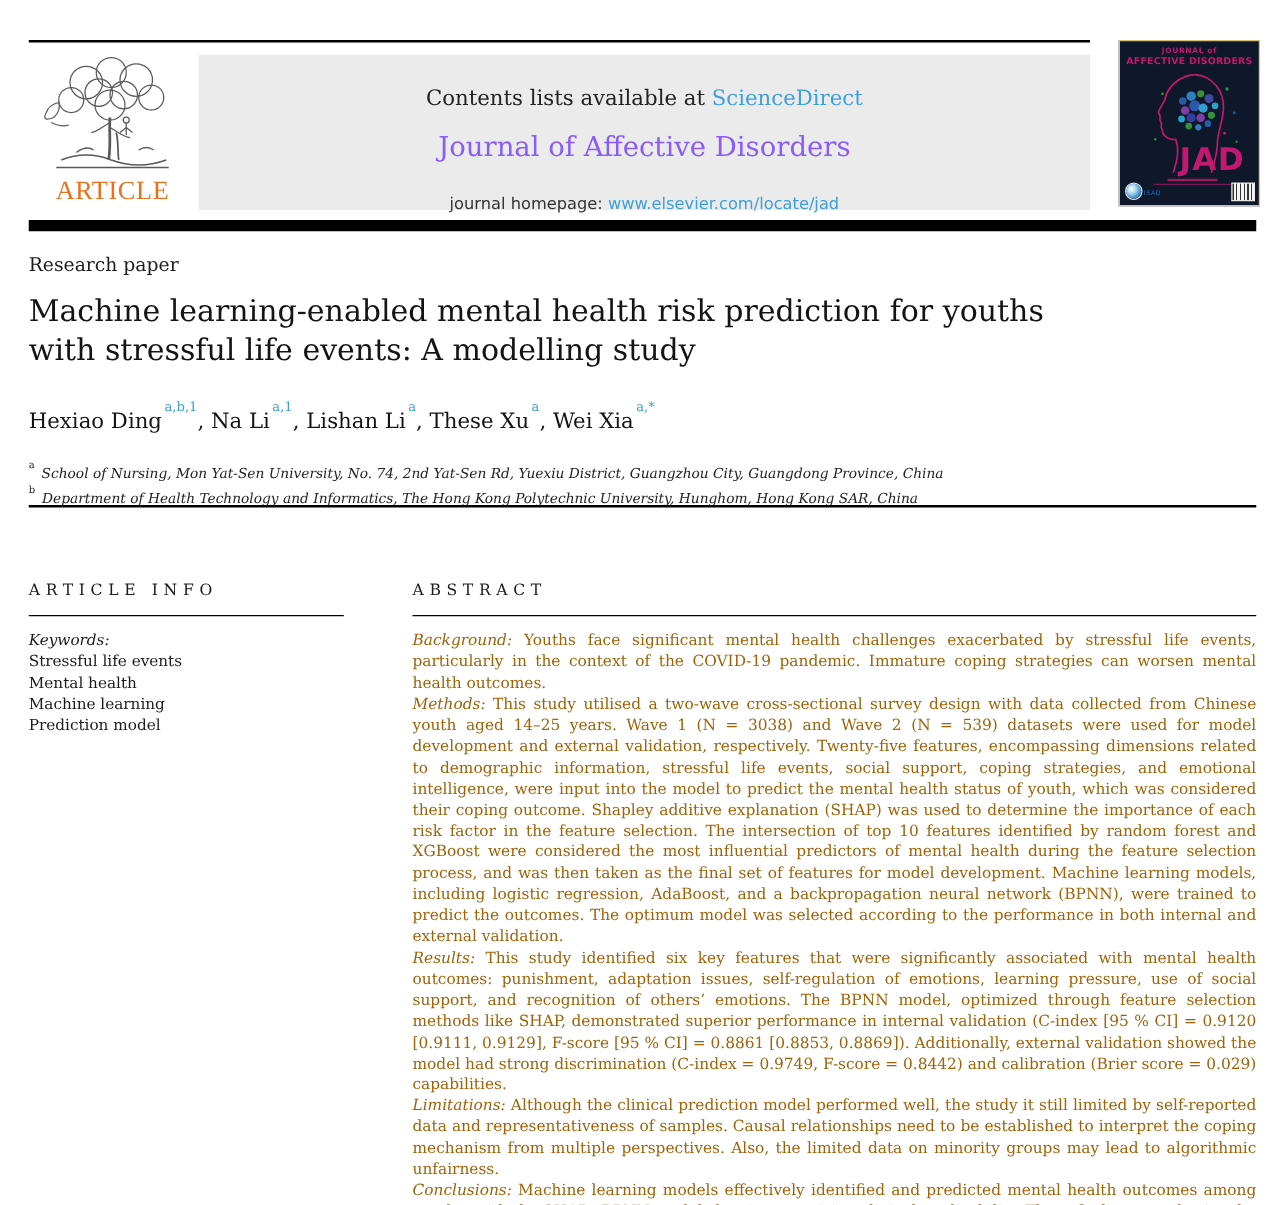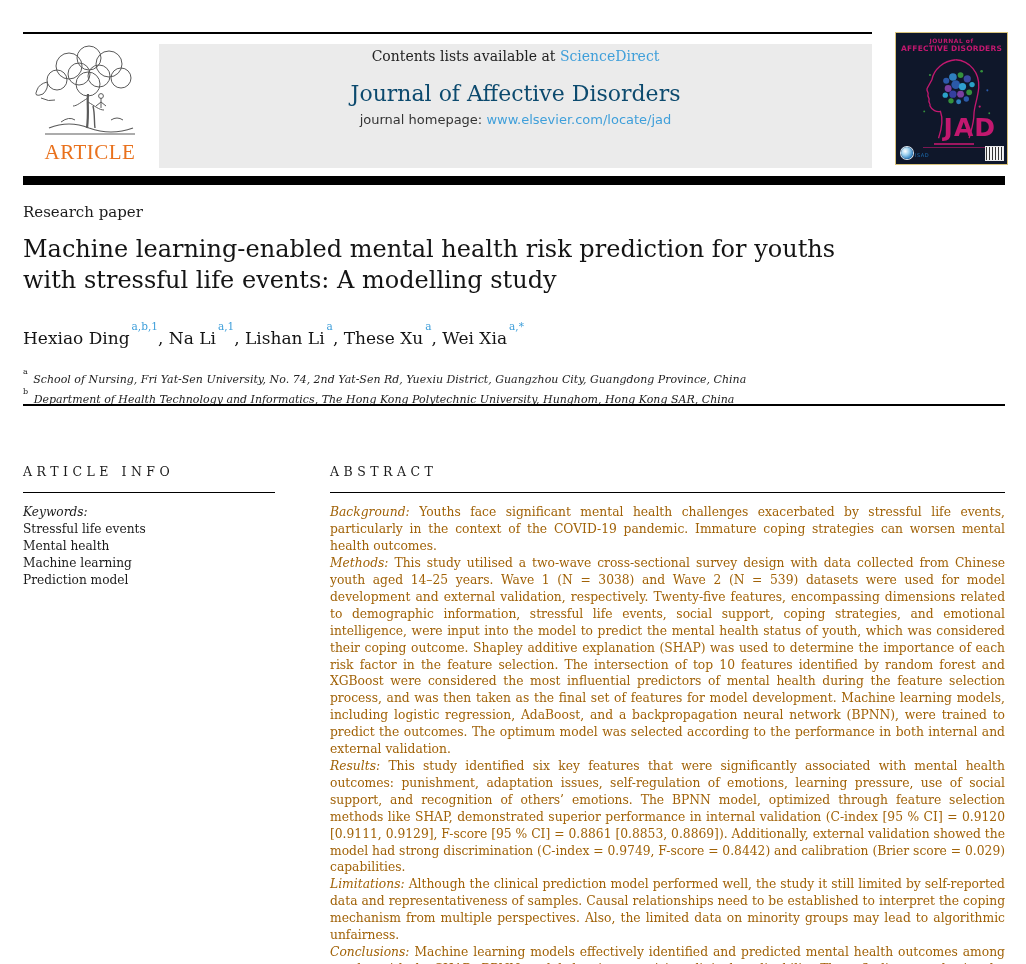--- a/index.html
+++ b/index.html
@@ -6,24 +6,24 @@
   .page {
     position:relative; width:1026px; height:964px; background:#ffffff;
     font-family:"DejaVu Serif", serif; color:#1b1b1b; overflow:hidden;
   }
   
   .top-rule { position:absolute; left:23px; top:32px; width:849px; height:2px; background:#000; }
   .logo-block { position:absolute; left:23px; top:44px; width:134px; height:124px; text-align:center; }
   .logo-block svg { display:block; margin:0 auto; }
   .elsevier-word { font-family:"Liberation Serif", serif; font-size:21px; color:#E9711C; letter-spacing:0.5px; line-height:20px; }
   .header-box { position:absolute; left:159px; top:44px; width:713px; height:124px; background:#ebebeb; text-align:center; }
-  .contents-line { padding-top:4px; font-size:14px; color:#222; }
+  .contents-line { padding-top:25px; font-size:17px; color:#222; }
   .link-blue { color:#3f9fda; text-decoration:none; cursor:pointer; }
-  .journal-title { margin-top:17px; font-size:22px; color:#0c4a6e; }
-  .homepage-line { margin-top:6px; font-family:"DejaVu Sans", sans-serif; font-size:13px; color:#333; }
+  .journal-title { margin-top:17px; font-size:22px; color:#8b5cf6; }
+  .homepage-line { margin-top:25px; font-family:"DejaVu Sans", sans-serif; font-size:13px; color:#333; }
   
   .cover { position:absolute; left:895px; top:32px; width:113px; height:133px; background:#0f172a; overflow:hidden; cursor:pointer; box-shadow:0 0 0 1px #d8c27a inset; }
   .cover-masthead { text-align:center; margin-top:5px; font-family:"DejaVu Sans", sans-serif; color:#c2186f; }
   .cover-masthead .l1 { font-size:6px; font-weight:bold; letter-spacing:0.5px; }
   .cover-masthead .l2 { font-size:7.5px; font-weight:bold; letter-spacing:0.2px; }
   .cover-art { position:absolute; left:8px; top:22px; }
   .cover-jad { position:absolute; right:12px; bottom:26px; font-family:"DejaVu Sans", sans-serif; font-weight:bold; font-size:25px; color:#c2186f; letter-spacing:1px; line-height:22px;margin-top:33px; }
   .cover-micro { position:absolute; left:28px; bottom:17px; width:62px; }
   .cover-micro .mline1 { height:2px; background:#c2186f; opacity:.8; margin-bottom:2px; width:40px; margin-left:11px; }
   .cover-micro .mline2 { height:1.5px; background:#c2186f; opacity:.6; width:62px; }
@@ -151,21 +151,21 @@
 
   <div class="authors">
     <span>Hexiao Ding</span><sup class="auth-sup">a,b,1</sup><span>, </span>
     <span>Na Li</span><sup class="auth-sup">a,1</sup><span>, </span>
     <span>Lishan Li</span><sup class="auth-sup">a</sup><span>, </span>
     <span>These Xu</span><sup class="auth-sup">a</sup><span>, </span>
     <span>Wei Xia</span><sup class="auth-sup">a,*</sup>
   </div>
 
   <div class="affiliations">
-    <div><sup class="affil-sup">a</sup> <span class="affil-text">School of Nursing, Fri Yat-Sen University, No. 74, 2nd Yat-Sen Rd, Yuexiu District, Guangzhou City, Guangdong Province, China</span></div>
+    <div><sup class="affil-sup">a</sup> <span class="affil-text">School of Nursing, Mon Yat-Sen University, No. 74, 2nd Yat-Sen Rd, Yuexiu District, Guangzhou City, Guangdong Province, China</span></div>
     <div><sup class="affil-sup">b</sup> <span class="affil-text">Department of Health Technology and Informatics, The Hong Kong Polytechnic University, Hunghom, Hong Kong SAR, China</span></div>
   </div>
 
   <div class="mid-rule"></div>
 
   <div class="content-flow">
     <div class="columns">
       <div class="left-col">
         <div class="col-heading">ARTICLE INFO</div>
         <div class="heading-rule"></div>

